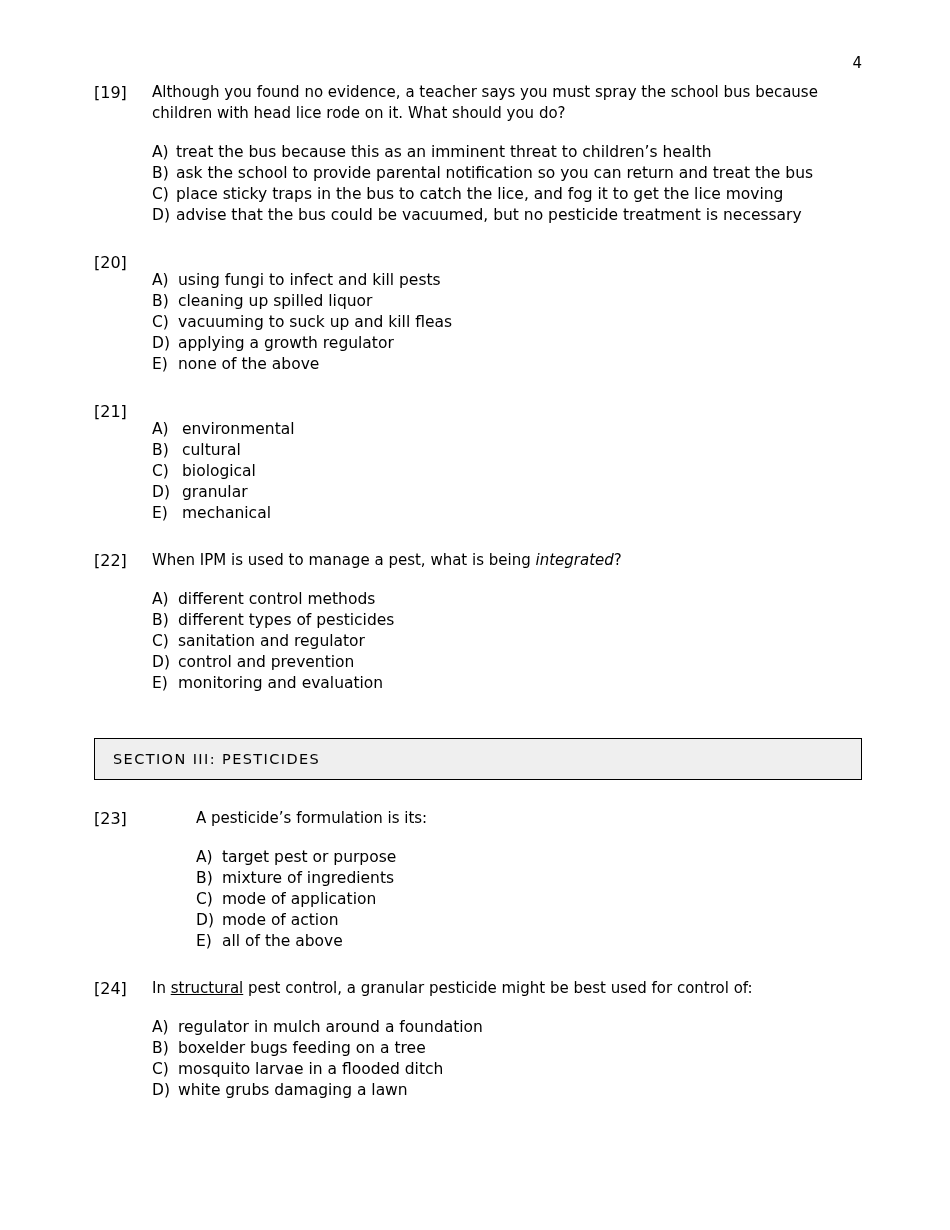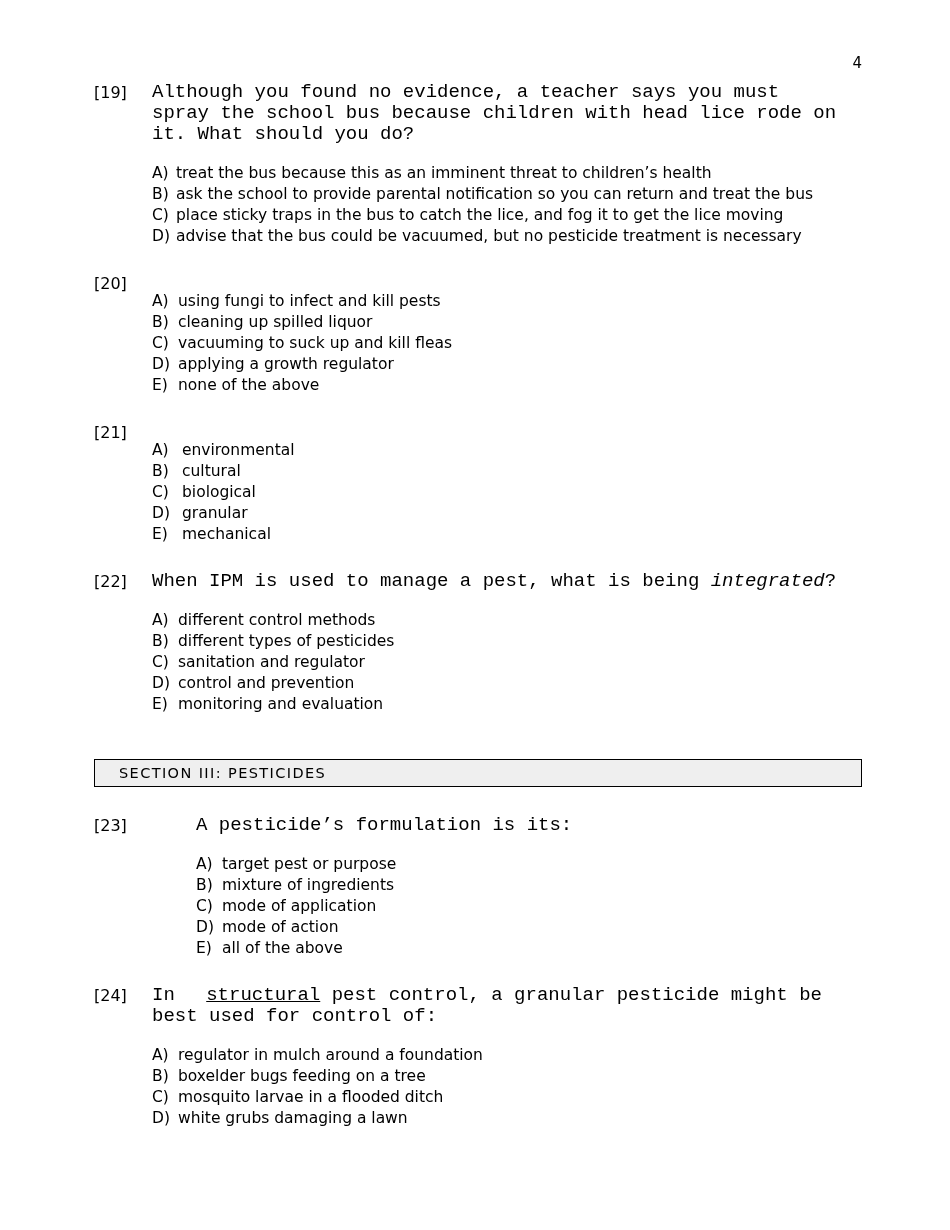--- a/index.html
+++ b/index.html
@@ -34,34 +34,32 @@
   .q-num {
     width: 58px;
     flex: 0 0 58px;
     font-size: 16px;
     line-height: 21px;
   }
   .q-body {
     flex: 1 1 auto;
   }
   .q-stem {
-    font-size: 19px;
+    font-size: 15px;
     line-height: 21px;
     max-width: 690px;
-    font-family: Liberation Mono, monospace;
   }
   .q-stem .spaced {
     letter-spacing: 0.9px;
   }
   .q-stem .italic {
     font-style: italic;
   }
   .q-stem .underline {
     text-decoration: underline;
-    margin-left: 20px;
   }
   .options {
     margin-top: 18px;
   }
   .option {
     display: flex;
     align-items: flex-start;
     font-size: 15.5px;
     line-height: 21px;
   }
@@ -73,24 +71,24 @@
     flex: 1 1 auto;
   }
   
   .q-19 .opt-letter { width: 24px; flex: 0 0 24px; }
   .q-21 .opt-letter { width: 30px; flex: 0 0 30px; }
 
   .section-bar {
     margin-top: 44px;
     border: 1px solid #000000;
     background: #efefef;
-    height: 28px;
+    height: 42px;
     display: flex;
     align-items: center;
-    padding-left: 24px;
+    padding-left: 18px;
     box-sizing: border-box;
   }
   .section-bar .section-title {
     font-size: 14.5px;
     letter-spacing: 1.4px;
   }
   .q-23 { margin-top: 28px; gap: 44px; }
 </style>
 </head>
 <body>

